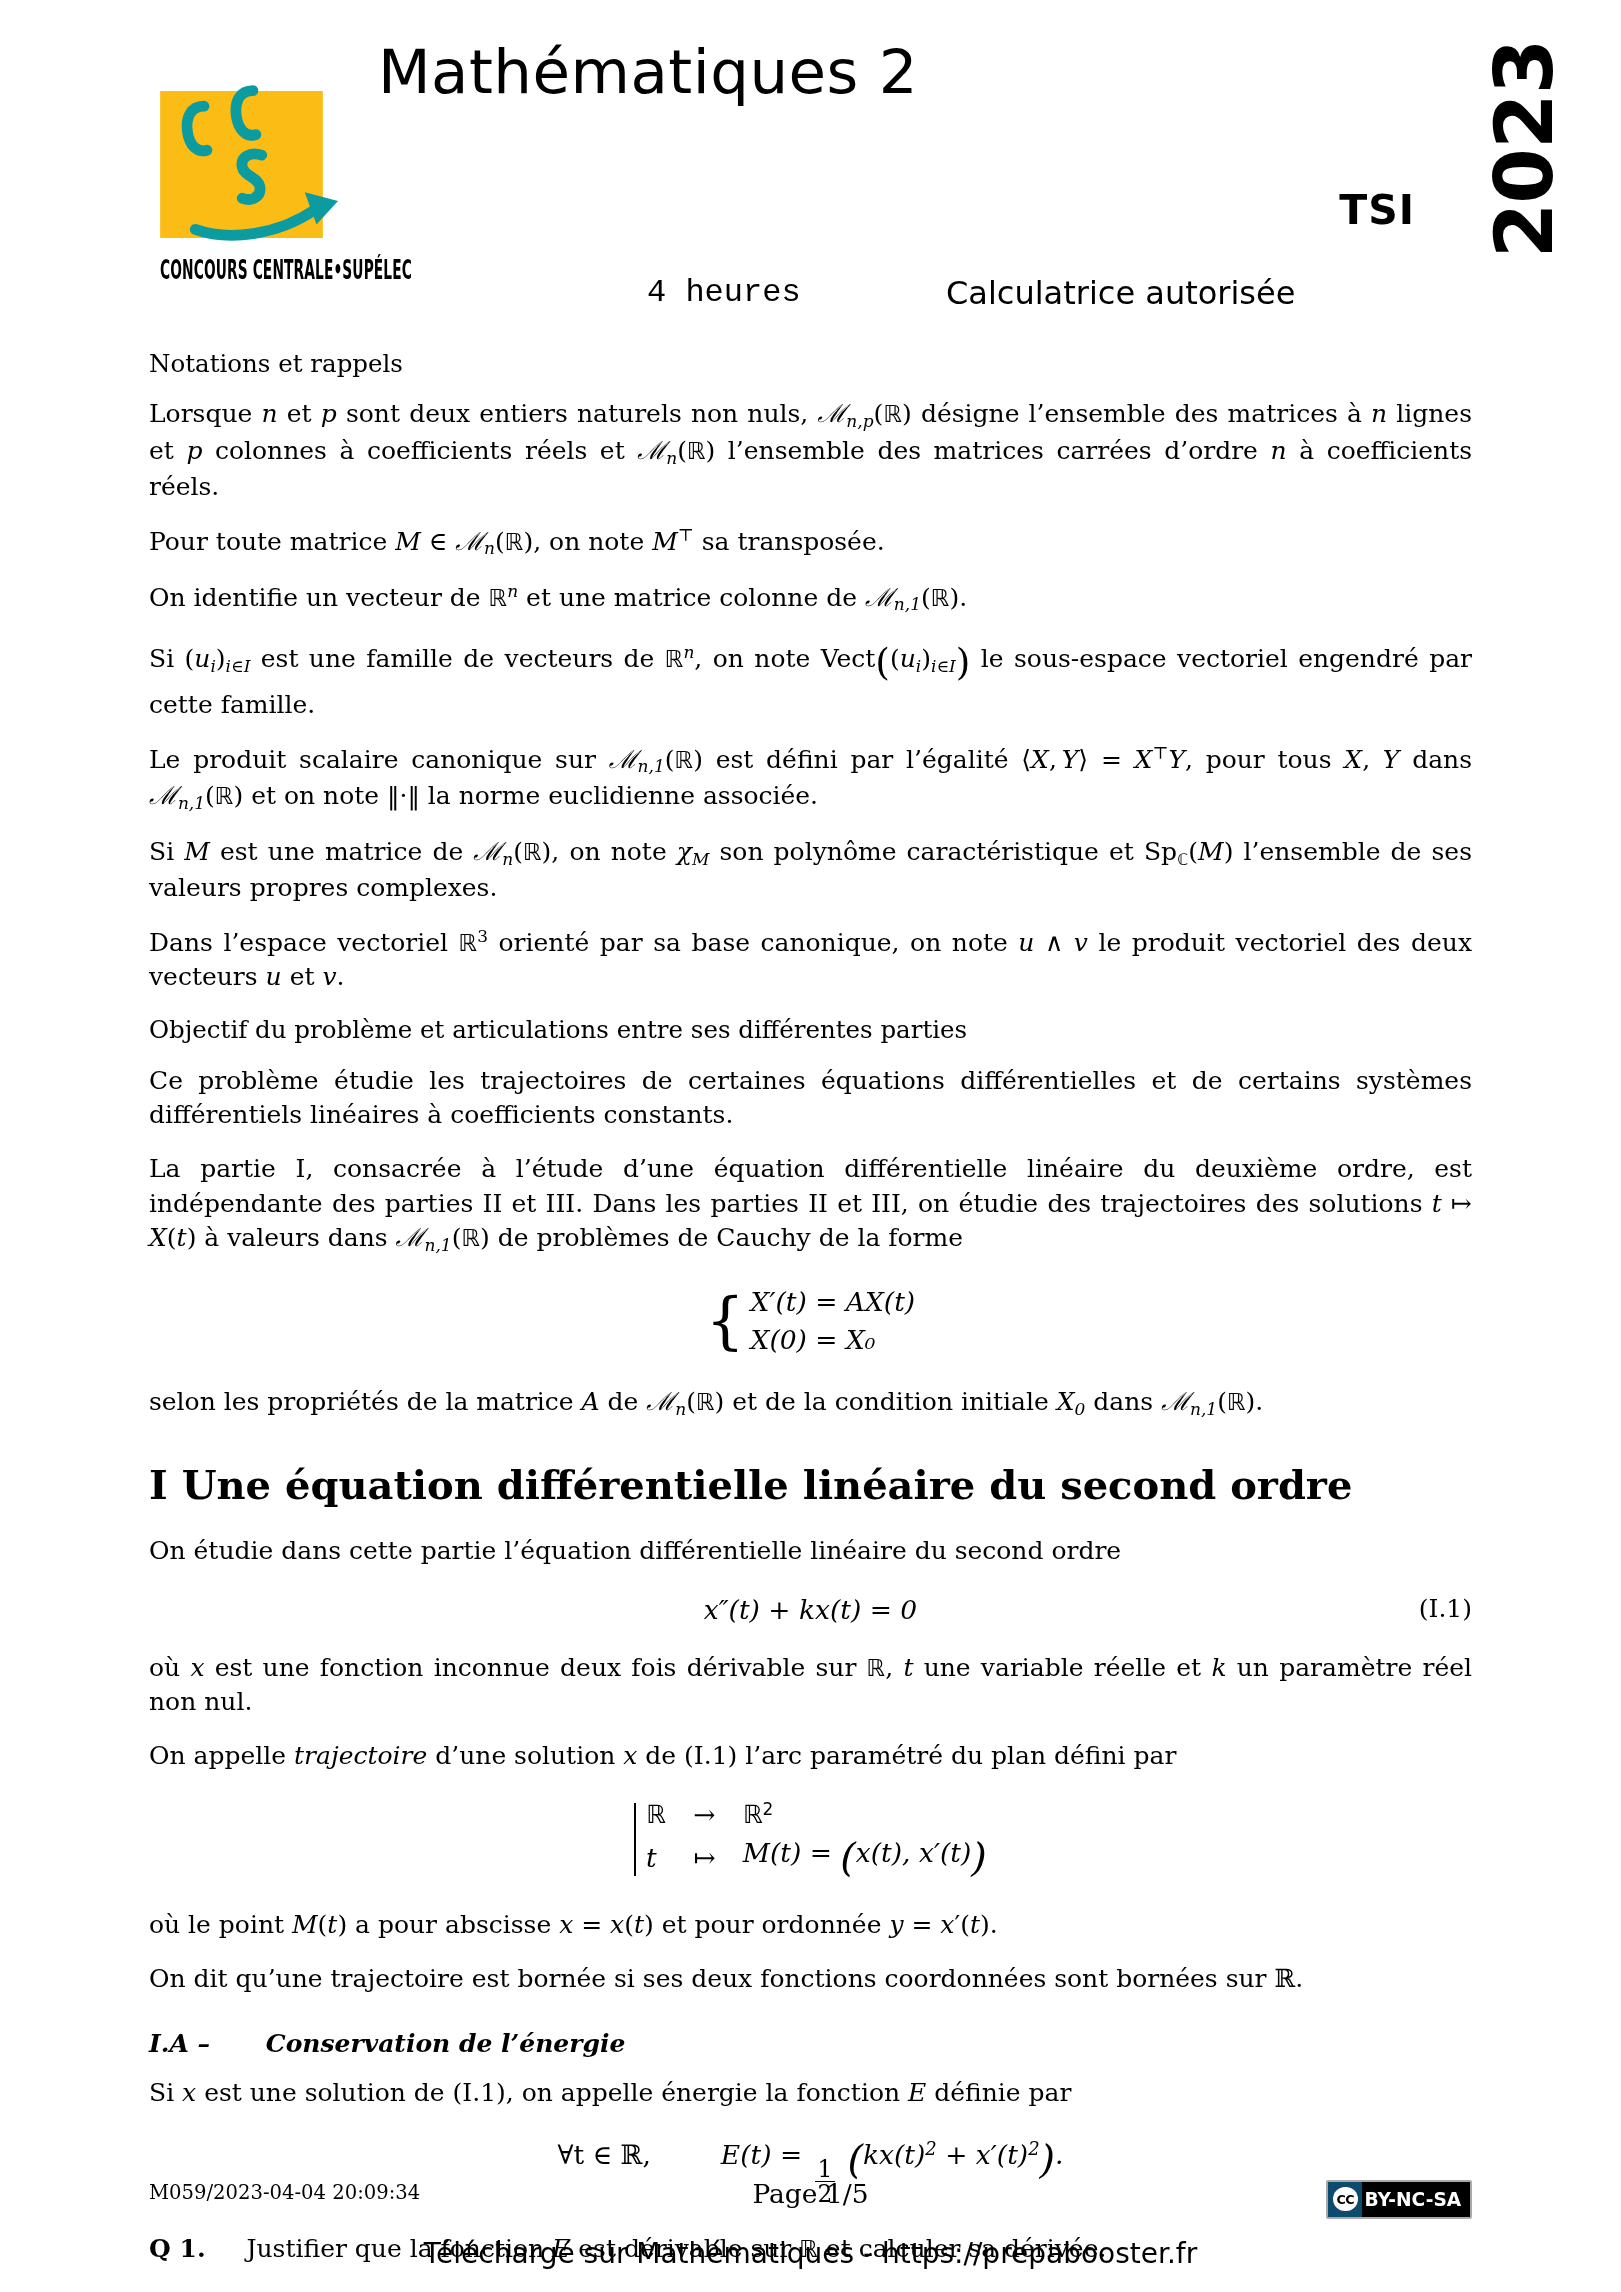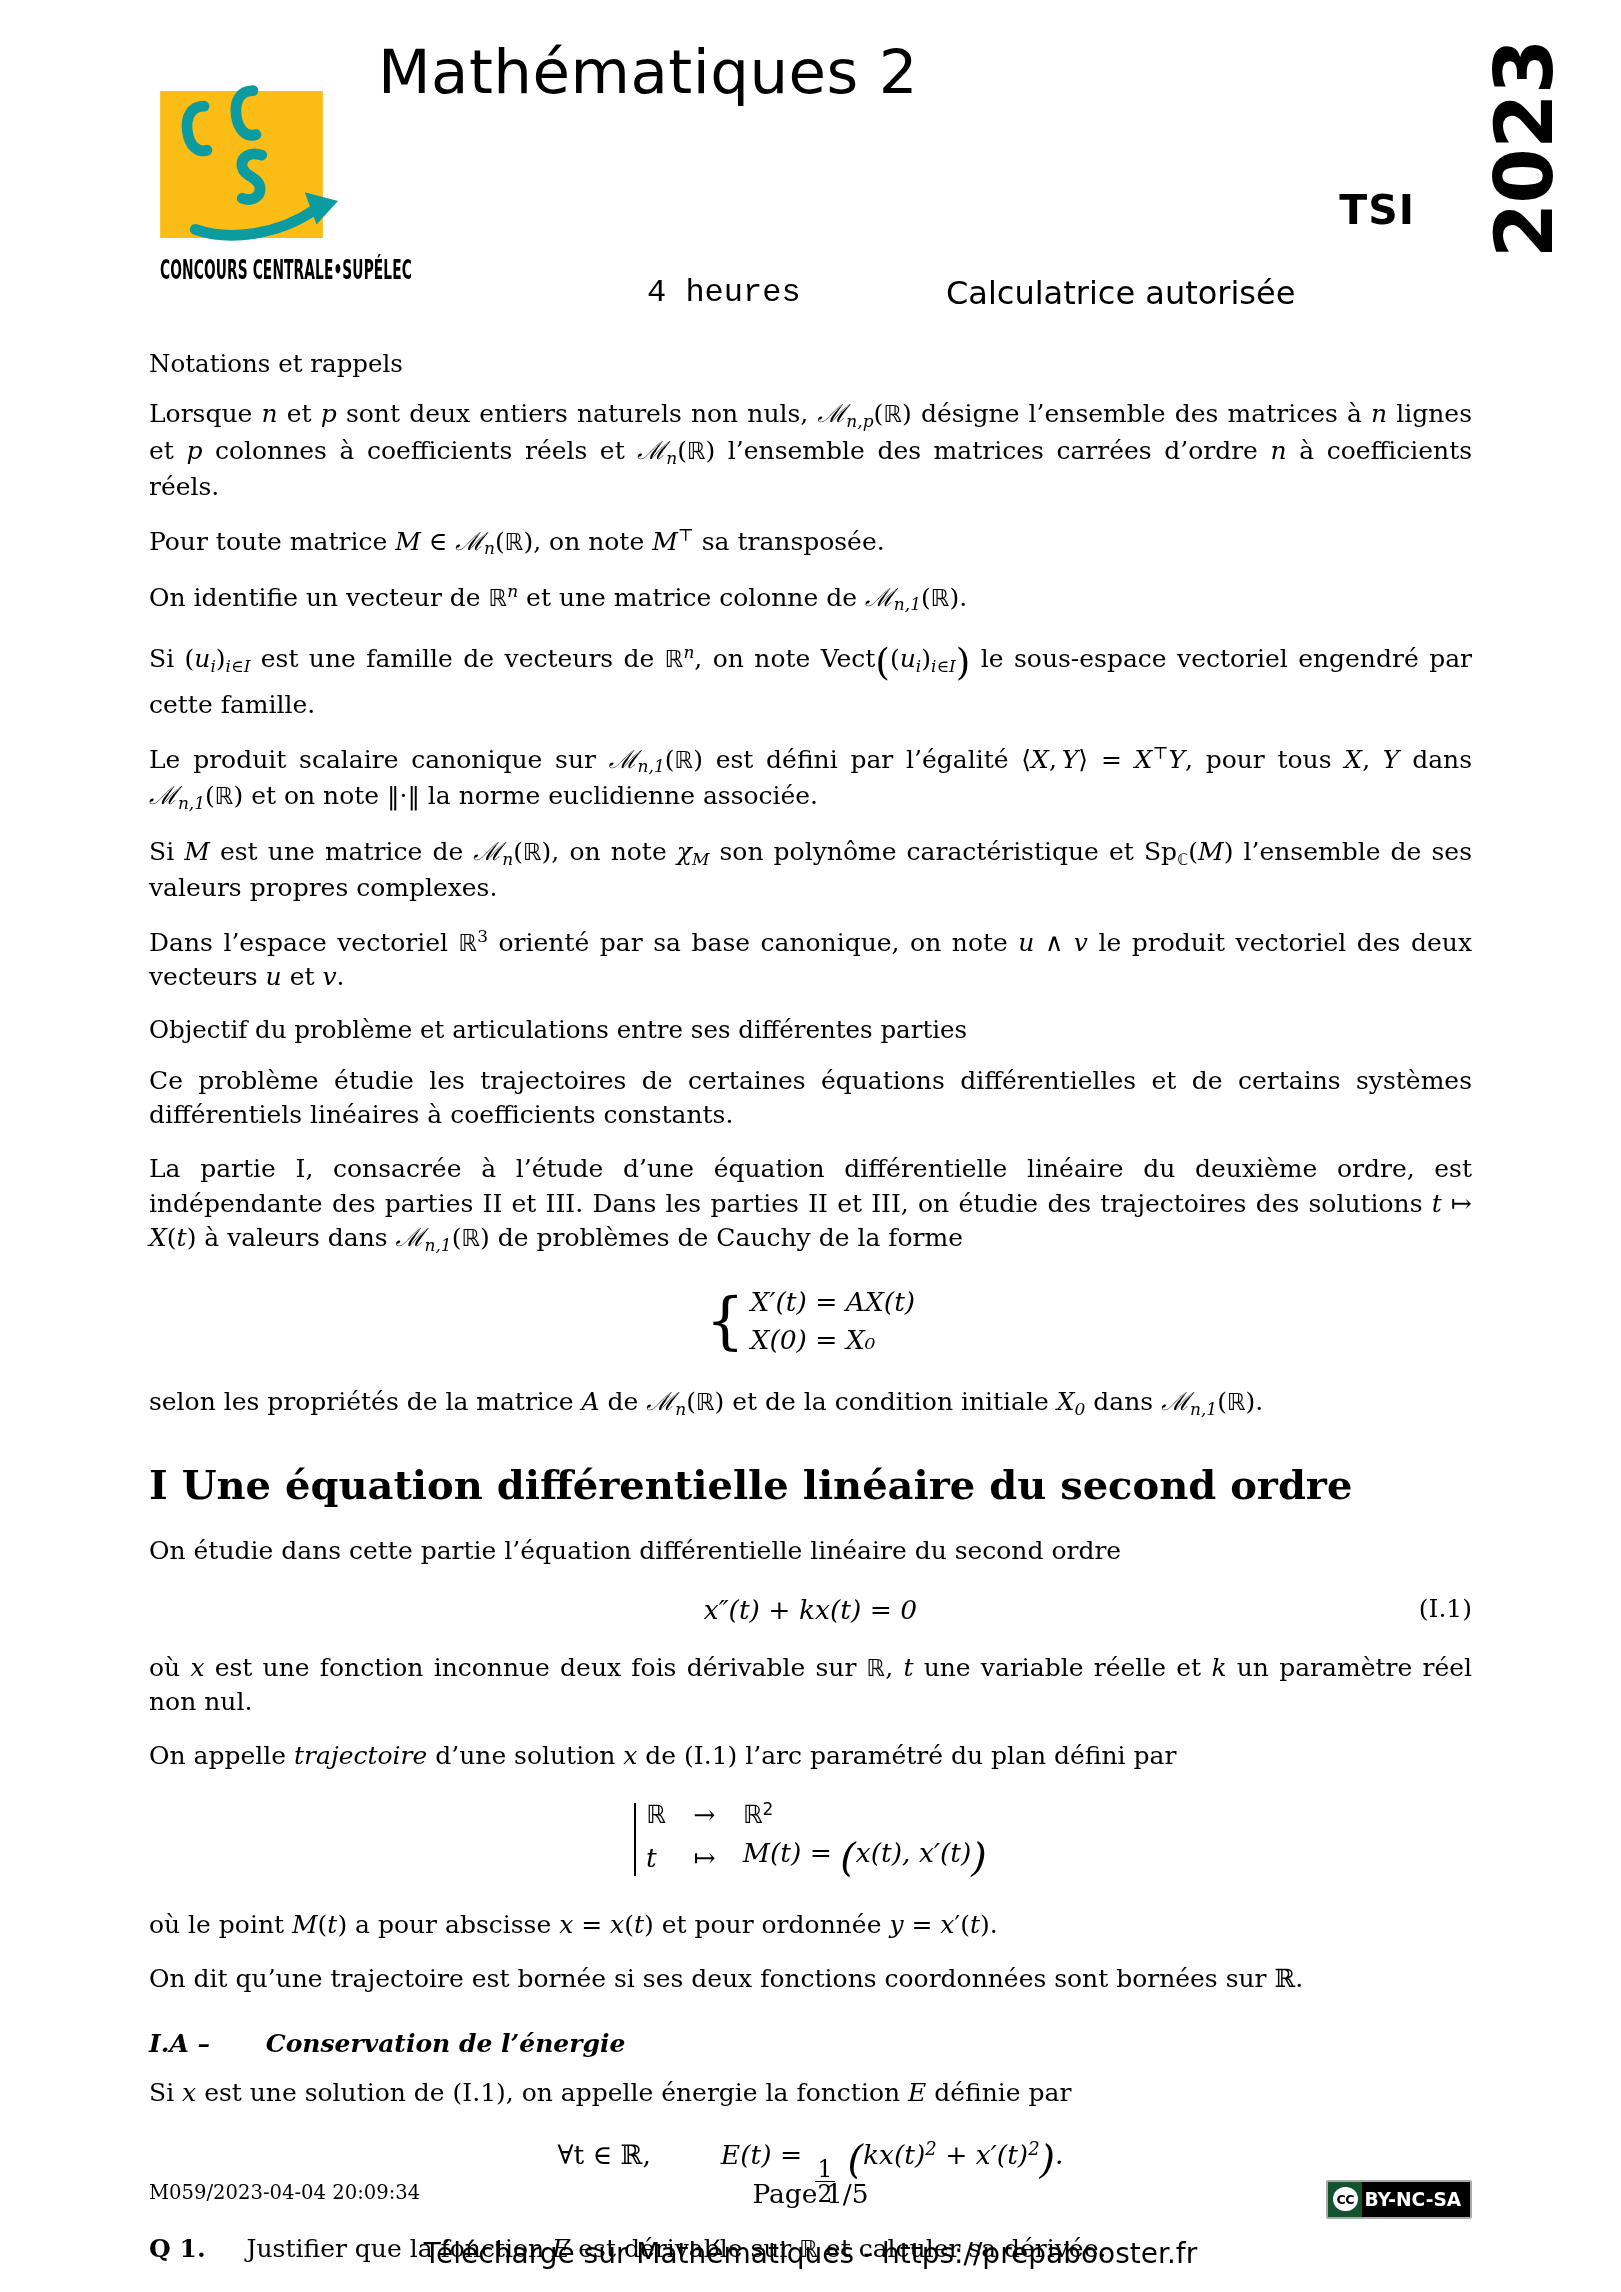--- a/index.html
+++ b/index.html
@@ -251,21 +251,21 @@
     top: 23.5px;
     height: 35px;
     display: flex;
     align-items: stretch;
     border: 2px solid #aaaaaa;
     background: #000;
     border-radius: 2px;
     overflow: hidden;
   }
   .cc-left {
-    background: #14532d;
+    background: #0c4a6e;
     display: flex;
     align-items: center;
     padding: 0 4.9px;
   }
   .cc-circle {
     width: 24.5px; height: 24.5px;
     border-radius: 50%;
     background: #ffffff;
     color: #000;
     font-family: "DejaVu Sans","Liberation Sans",sans-serif;

